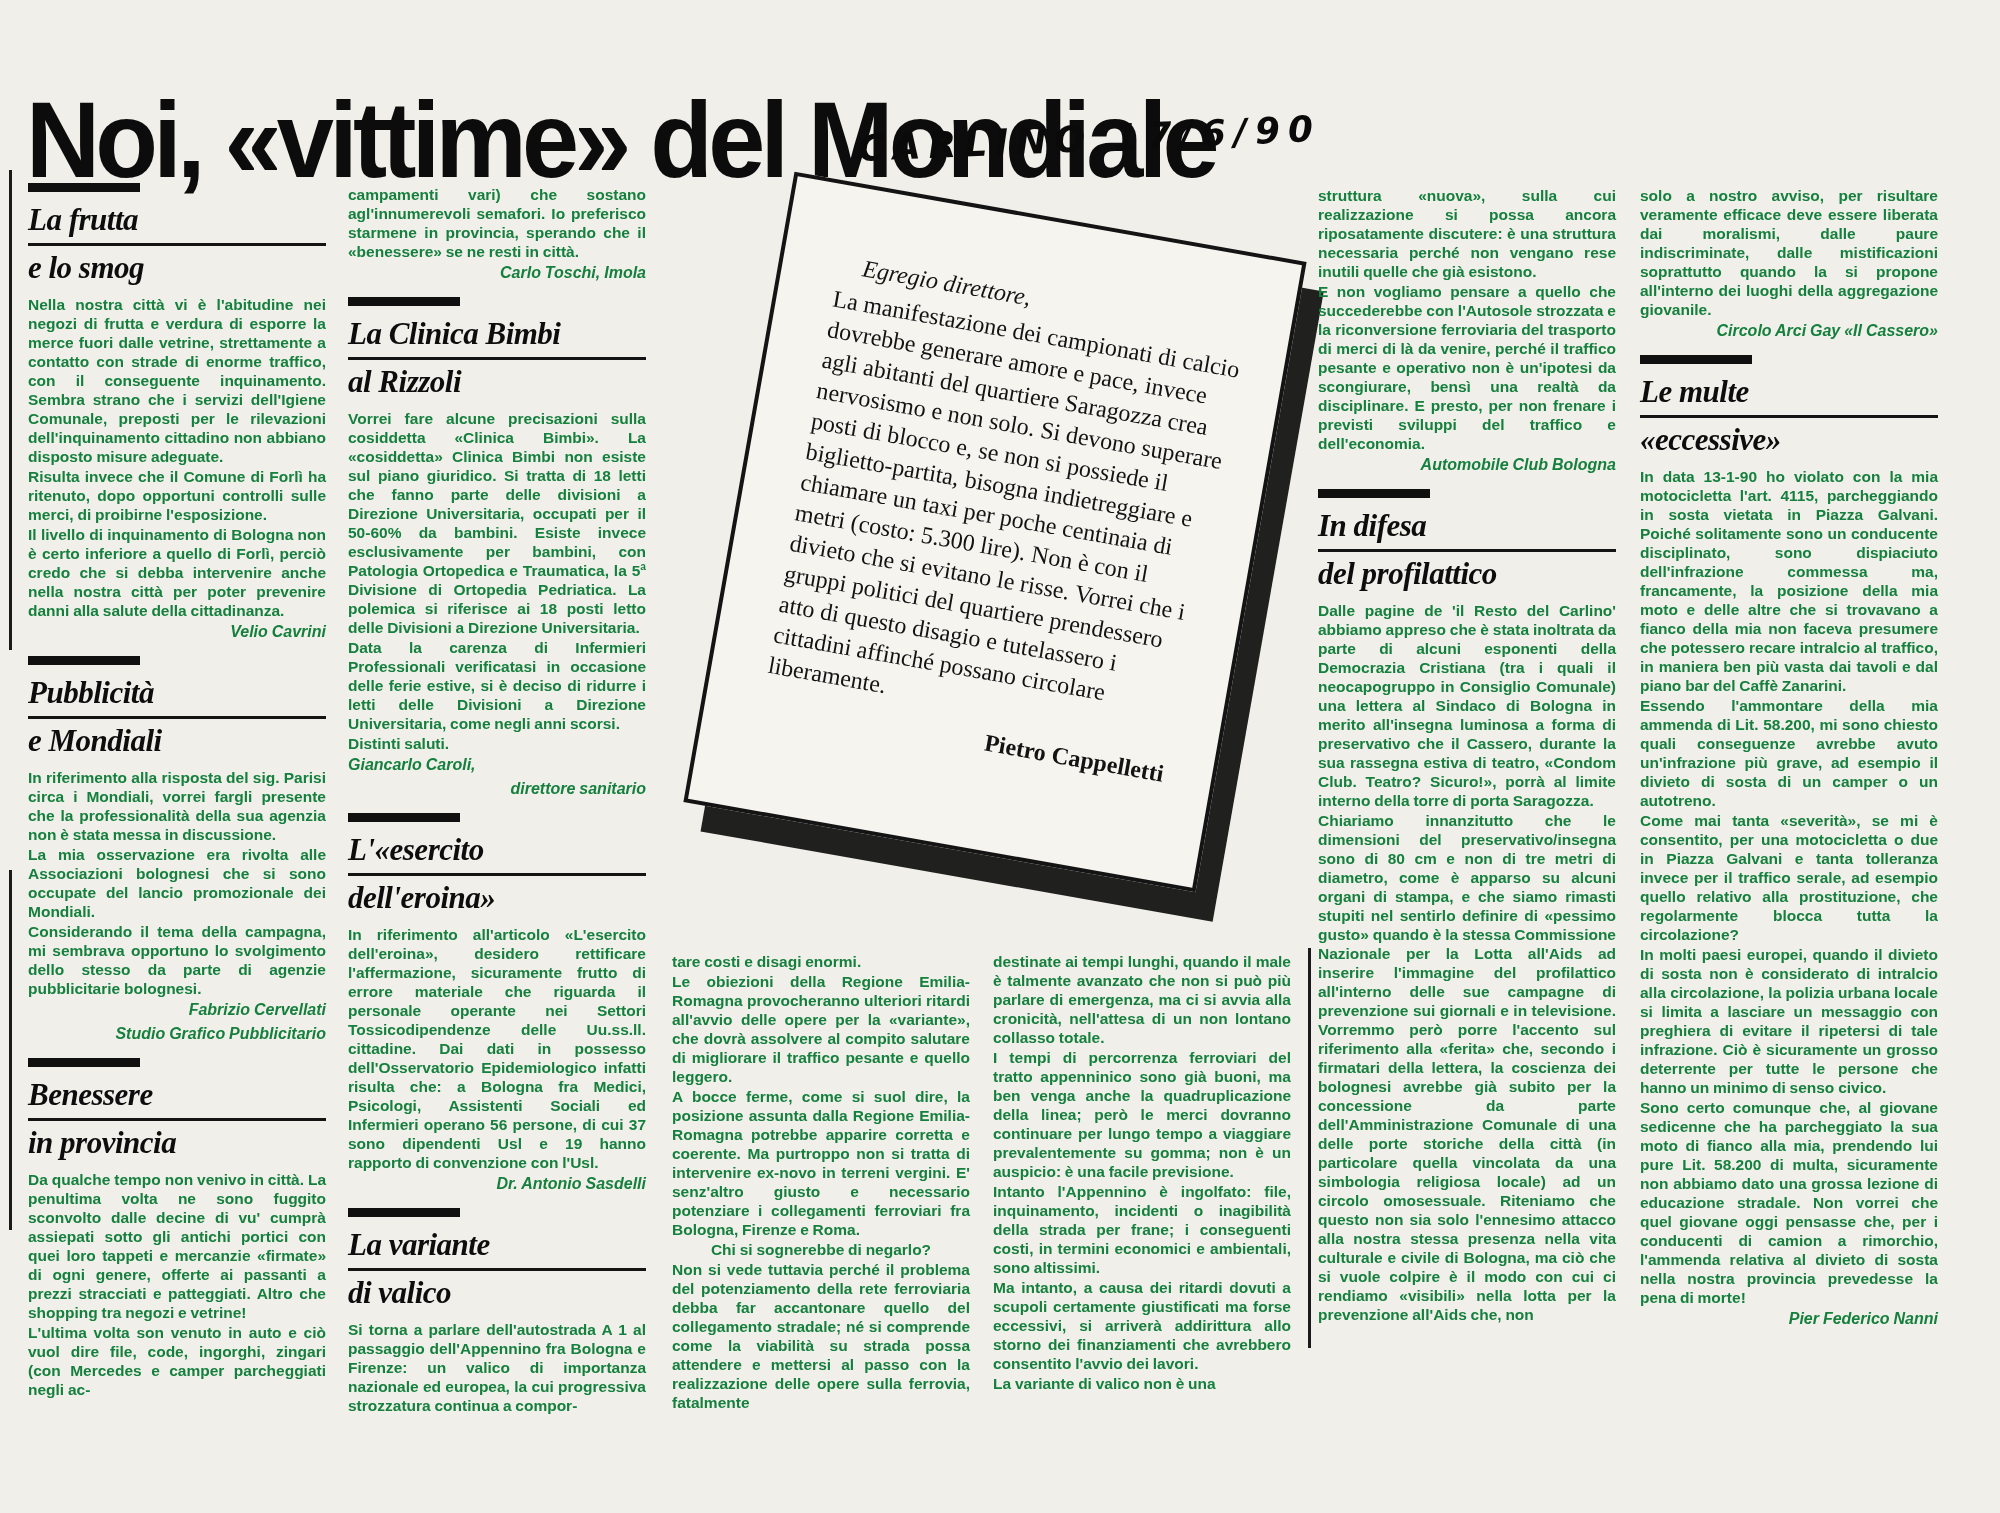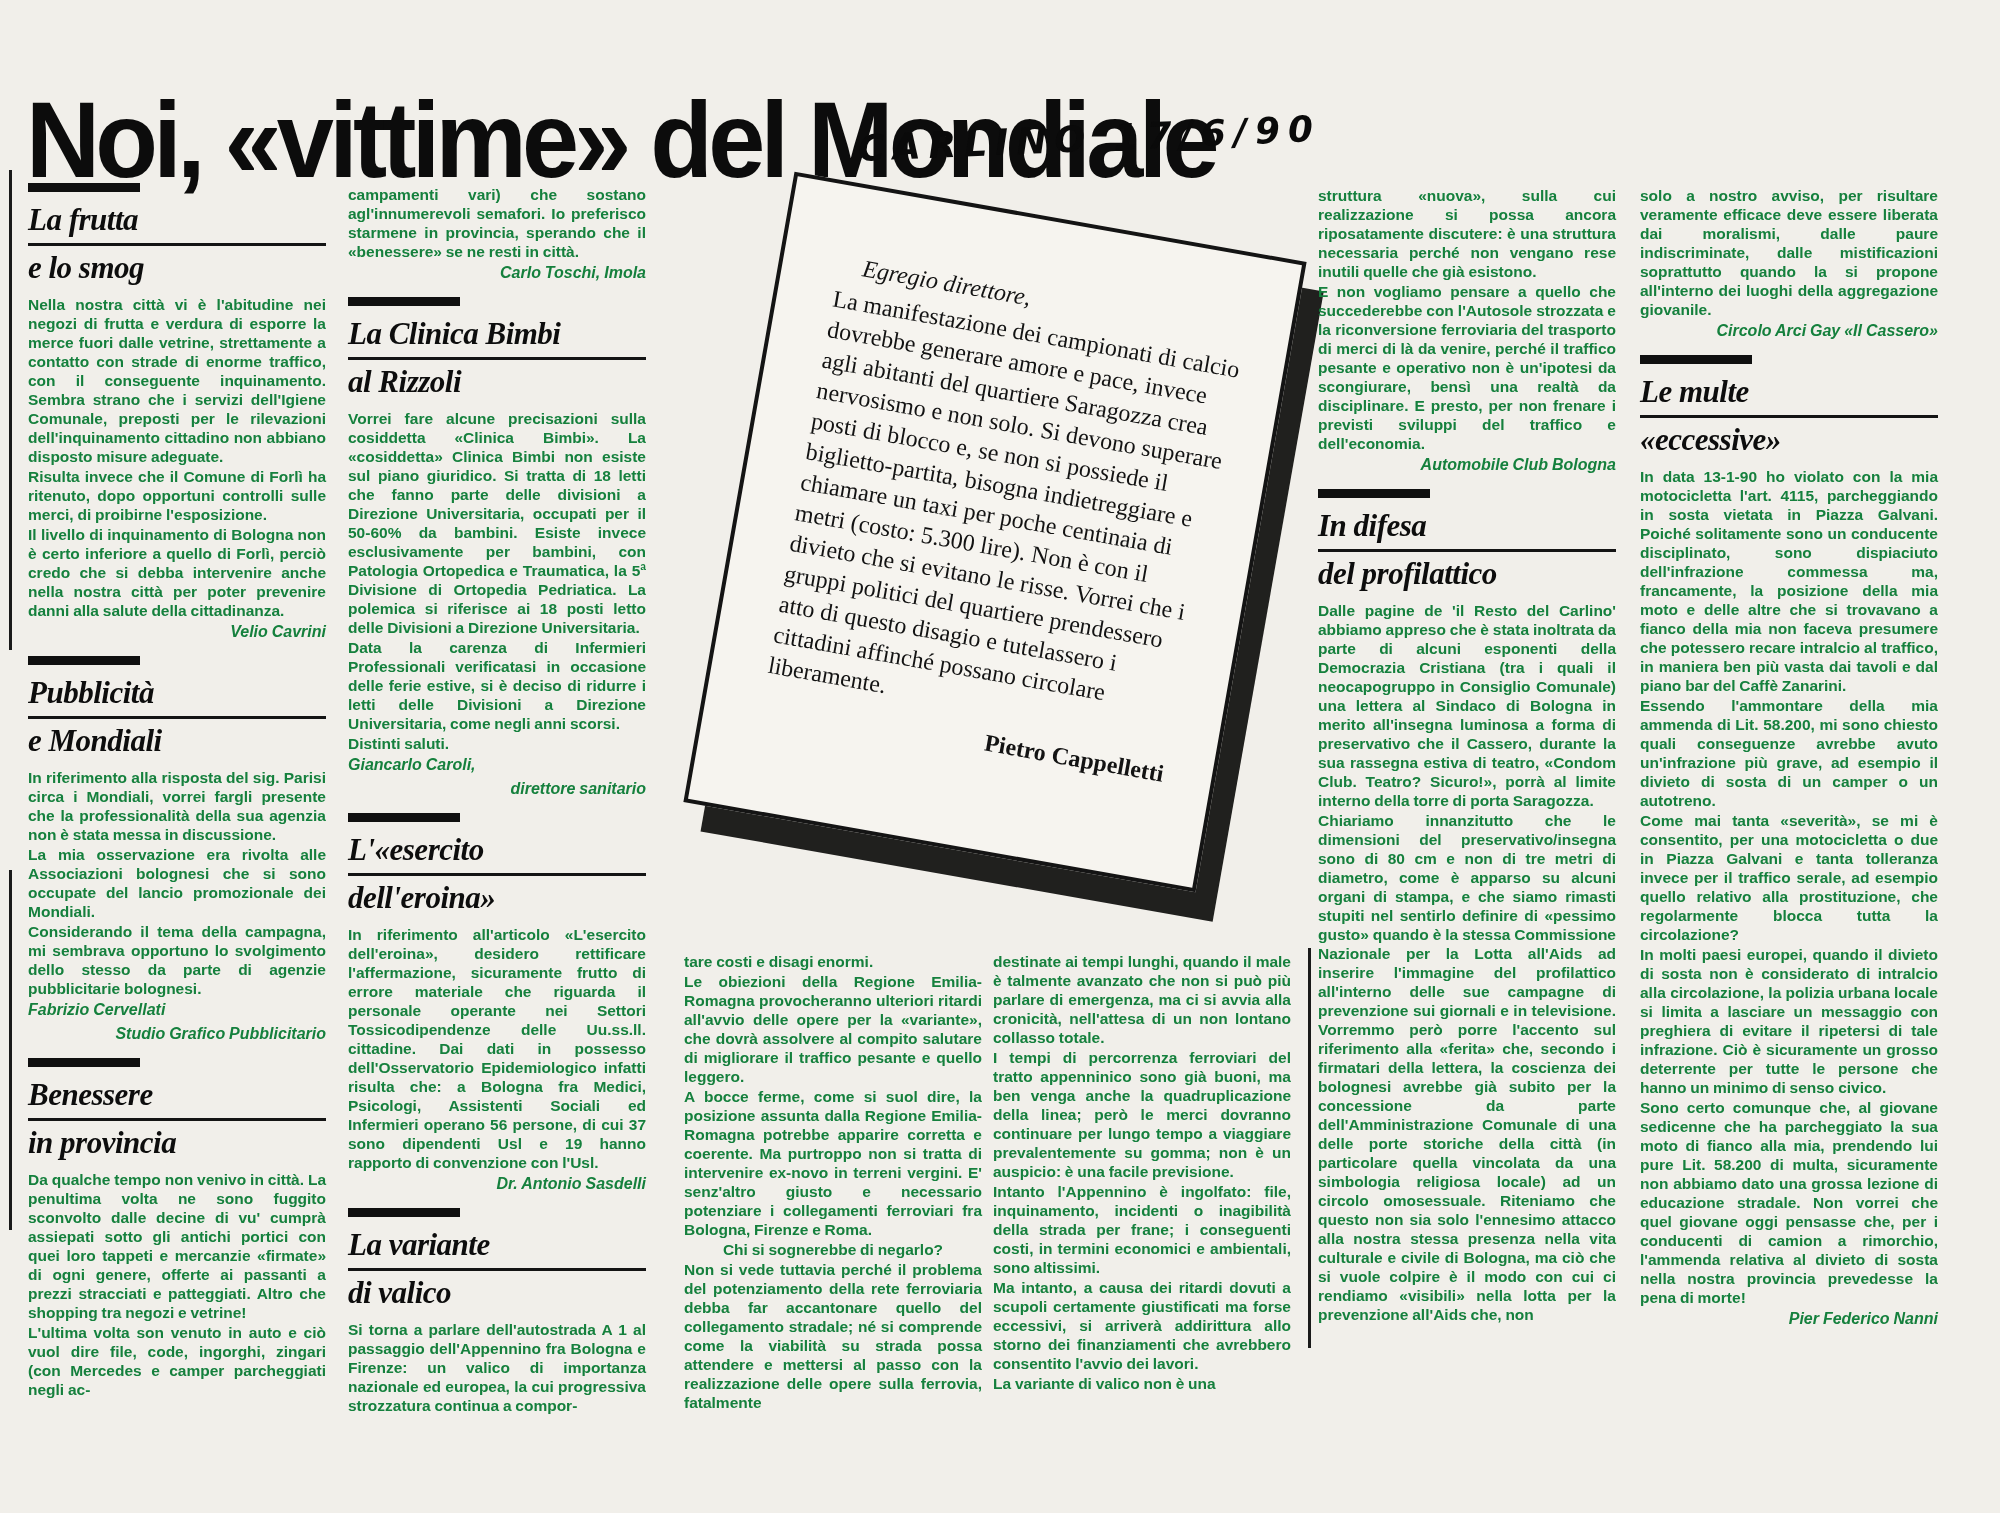--- a/index.html
+++ b/index.html
@@ -19,21 +19,21 @@
   .handwriting{
     position:absolute;left:858px;top:118px;
     font-family:"DejaVu Sans", sans-serif;
     font-style:italic;font-weight:bold;font-size:36px;letter-spacing:8px;
     transform:rotate(-2.5deg);color:#0a0a0a;white-space:nowrap;
   }
   
   .col{position:absolute;width:298px;}
   #col1{left:28px;top:183px;}
   #col2{left:348px;top:185px;}
-  #col3{left:672px;top:952px;margin-left:12px;}
+  #col3{left:672px;top:952px;}
   #col4{left:993px;top:952px;}
   #col5{left:1318px;top:186px;}
   #col6{left:1640px;top:186px;}
   .kicker-bar{width:112px;height:9px;background:#101010;margin:14px 0 10px 0;}
   .head{
     font-size:31px;font-weight:bold;font-style:italic;letter-spacing:-0.5px;
     margin:0;line-height:36px;color:#0d0d0d;font-family:Liberation Serif, serif;
   }
   .head-rule{height:3px;background:#141414;margin:5px 0 4px 0;}
   .article p{
@@ -86,21 +86,21 @@
     <p class="sig">Velio Cavrini</p>
   </section>
   <section class="article">
     <div class="kicker-bar"></div>
     <h2 class="head">Pubblicità</h2>
     <div class="head-rule"></div>
     <h2 class="head">e Mondiali</h2>
     <p class="body-start">In riferimento alla risposta del sig. Parisi circa i Mondiali, vorrei fargli presente che la professionalità della sua agenzia non è stata messa in discussione.</p>
     <p>La mia osservazione era rivolta alle Associazioni bolognesi che si sono occupate del lancio promozionale dei Mondiali.</p>
     <p>Considerando il tema della campagna, mi sembrava opportuno lo svolgimento dello stesso da parte di agenzie pubblicitarie bolognesi.</p>
-    <p class="sig" style="text-align:left">Fabrizio Cervellati</p>
+    <p class="sig" style="text-align:right">Fabrizio Cervellati</p>
     <p class="sig" style="text-align:right">Studio Grafico Pubblicitario</p>
   </section>
   <section class="article">
     <div class="kicker-bar"></div>
     <h2 class="head">Benessere</h2>
     <div class="head-rule"></div>
     <h2 class="head">in provincia</h2>
     <p class="body-start">Da qualche tempo non venivo in città. La penultima volta ne sono fuggito sconvolto dalle decine di vu' cumprà assiepati sotto gli antichi portici con quei loro tappeti e mercanzie «firmate» di ogni genere, offerte ai passanti a prezzi stracciati e patteggiati. Altro che shopping tra negozi e vetrine!</p>
     <p>L'ultima volta son venuto in auto e ciò vuol dire file, code, ingorghi, zingari (con Mercedes e camper parcheggiati negli ac-</p>
   </section>

